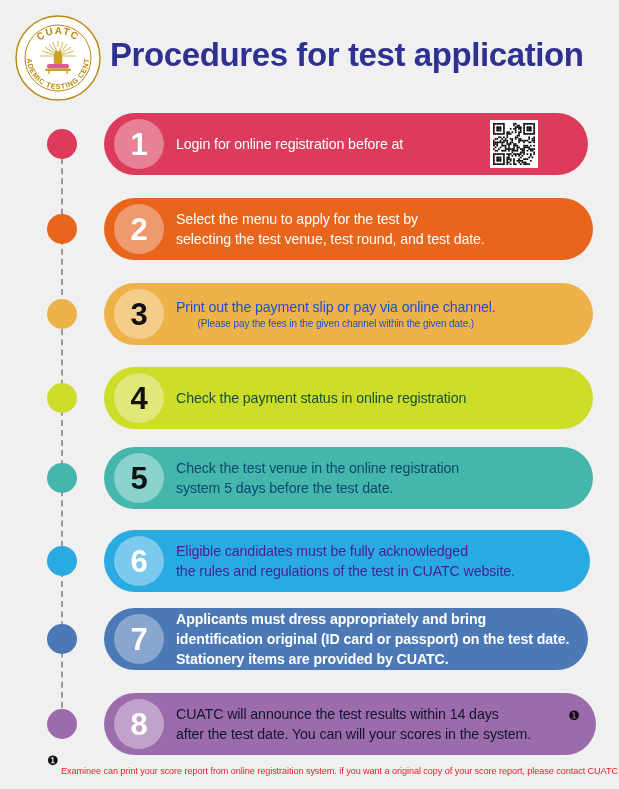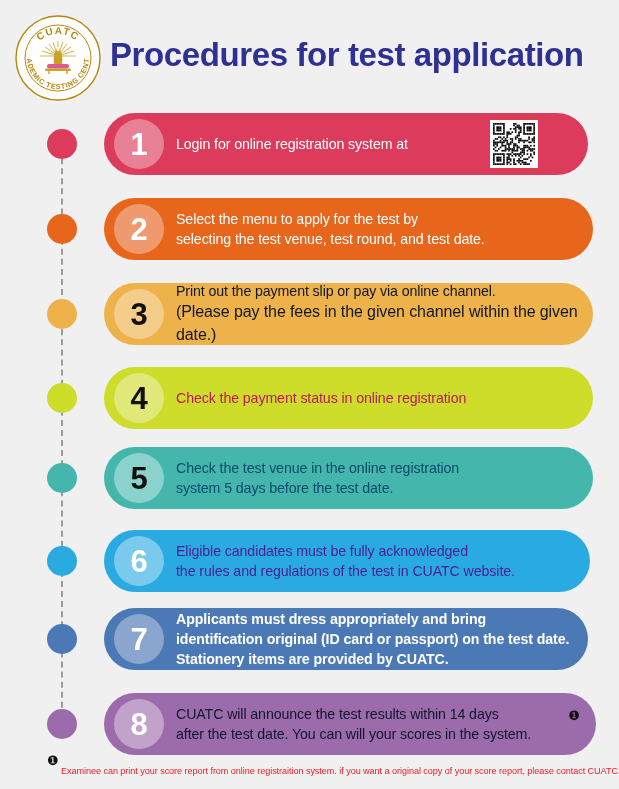--- a/index.html
+++ b/index.html
@@ -85,21 +85,21 @@
 
   .step-text {
     margin-left: 72px;
     margin-right: 14px;
     font-size: 14.2px;
     line-height: 1.42;
     font-weight: normal;
     letter-spacing: -0.1px;
   }
 
-  .step-text .line-small { font-size: 16px; display: block; }
+  .step-text .line-small { font-size: 10px; display: block; text-align: center; }
   .step-text .line { display: block; }
 
   
   .qr-wrap {
     position: absolute;
     right: 50px;
     top: 7px;
     width: 48px; height: 48px;
     background: #ffffff;
     padding: 3px;
@@ -186,21 +186,21 @@
   <div class="page-title">Procedures for test application</div>
 </div>
 
 <div class="timeline-line"></div>
 <div id="steps-root">
     <div class="timeline-dot" style="top: 129px; background: rgb(221, 59, 92);"></div>
     <div class="step-row" style="top: 113px; width: 484px;">
       <div class="step-bar" style="background: rgb(221, 59, 92);">
         <div class="step-circle" style="background: rgb(232, 128, 150); color: rgb(255, 255, 255);">1</div>
         <div class="step-text" style="color: rgb(255, 255, 255);">
-          <span class="line">Login for online registration system at</span>
+          <span class="line">Login for online registration before at</span>
         </div>
         <div class="qr-wrap">
           <svg viewBox="0 0 42 42">
             <rect width="42" height="42" fill="#fff"></rect>
             <rect x="0.00" y="0.00" width="1.68" height="1.68" fill="#000"></rect>
             <rect x="1.68" y="0.00" width="1.68" height="1.68" fill="#000"></rect>
             <rect x="3.36" y="0.00" width="1.68" height="1.68" fill="#000"></rect>
             <rect x="5.04" y="0.00" width="1.68" height="1.68" fill="#000"></rect>
             <rect x="6.72" y="0.00" width="1.68" height="1.68" fill="#000"></rect>
             <rect x="8.40" y="0.00" width="1.68" height="1.68" fill="#000"></rect>
@@ -511,31 +511,31 @@
         <div class="step-text" style="color: rgb(255, 255, 255);">
           <span class="line">Select the menu to apply for the test by</span>
           <span class="line">selecting the test venue, test round, and test date.</span>
         </div>
       </div>
     </div>
     <div class="timeline-dot" style="top: 299px; background: rgb(238, 178, 74);"></div>
     <div class="step-row" style="top: 283px; width: 489px;">
       <div class="step-bar" style="background: rgb(238, 178, 74);">
         <div class="step-circle" style="background: rgb(244, 205, 139); color: rgb(17, 17, 17);">3</div>
-        <div class="step-text" style="color: #0f172a;">
+        <div class="step-text" style="color: #1d4ed8;">
           <span class="line">Print out the payment slip or pay via online channel.</span>
           <span class="line-small">(Please pay the fees in the given channel within the given date.)</span>
         </div>
       </div>
     </div>
     <div class="timeline-dot" style="top: 383px; background: rgb(206, 220, 42);"></div>
     <div class="step-row" style="top: 367px; width: 489px;">
       <div class="step-bar" style="background: rgb(206, 220, 42);">
         <div class="step-circle" style="background: rgb(224, 232, 122); color: rgb(17, 17, 17);">4</div>
-        <div class="step-text" style="color: #be185d; text-align: center;">
+        <div class="step-text" style="color: #14532d; text-align: center;">
           <span class="line">Check the payment status in online registration</span>
         </div>
       </div>
     </div>
     <div class="timeline-dot" style="top: 463px; background: rgb(68, 182, 172);"></div>
     <div class="step-row" style="top: 447px; width: 489px;">
       <div class="step-bar" style="background: rgb(68, 182, 172);">
         <div class="step-circle" style="background: rgb(138, 210, 203); color: rgb(17, 17, 17);">5</div>
         <div class="step-text" style="color: #0c4a6e;">
           <span class="line">Check the test venue in the online registration</span>

